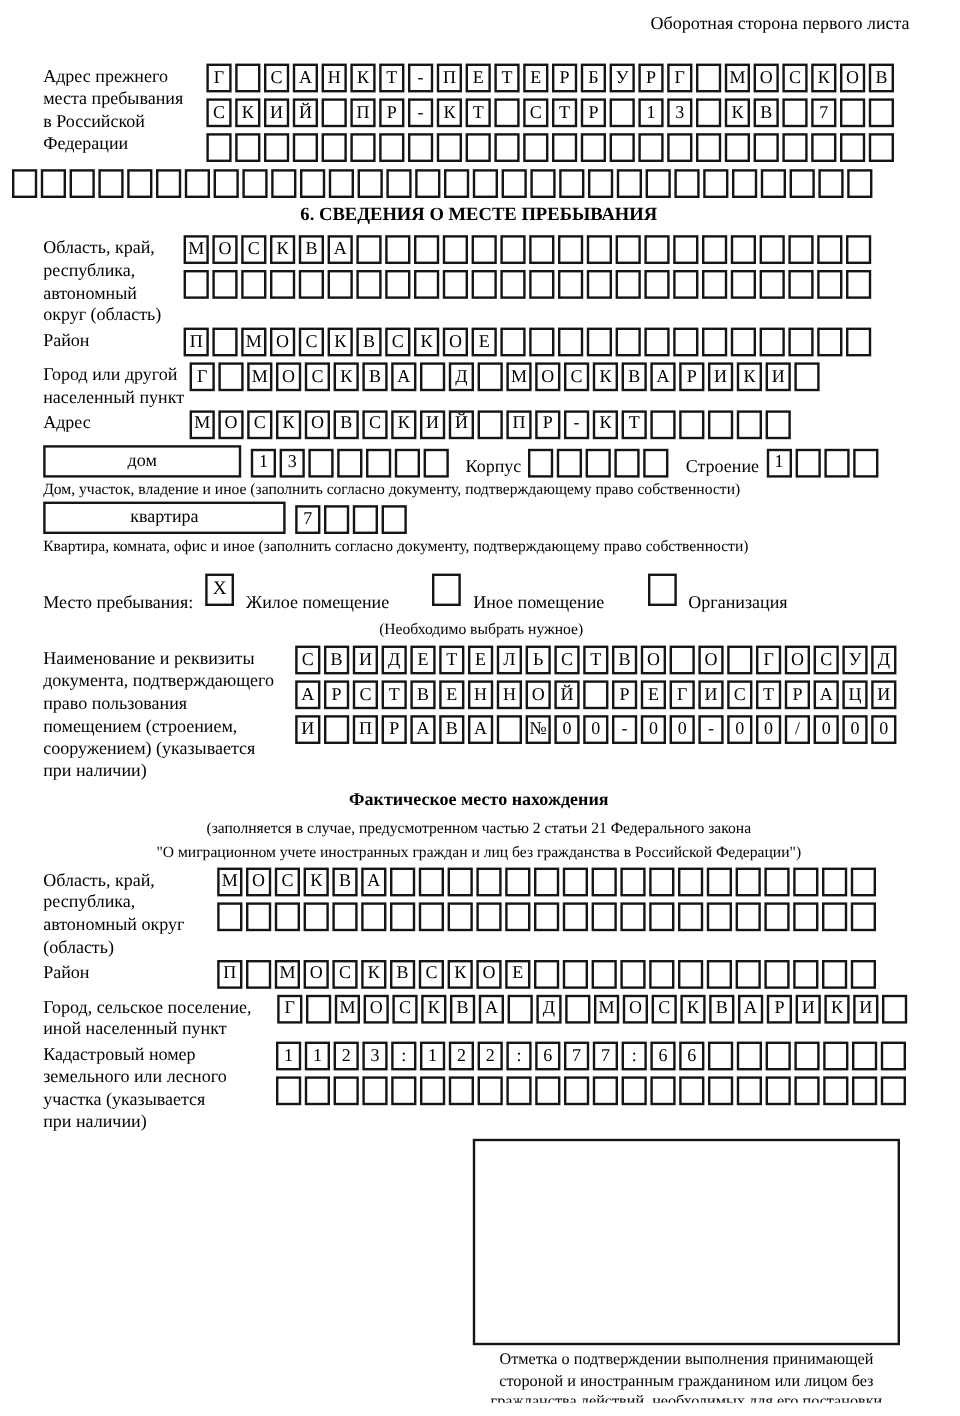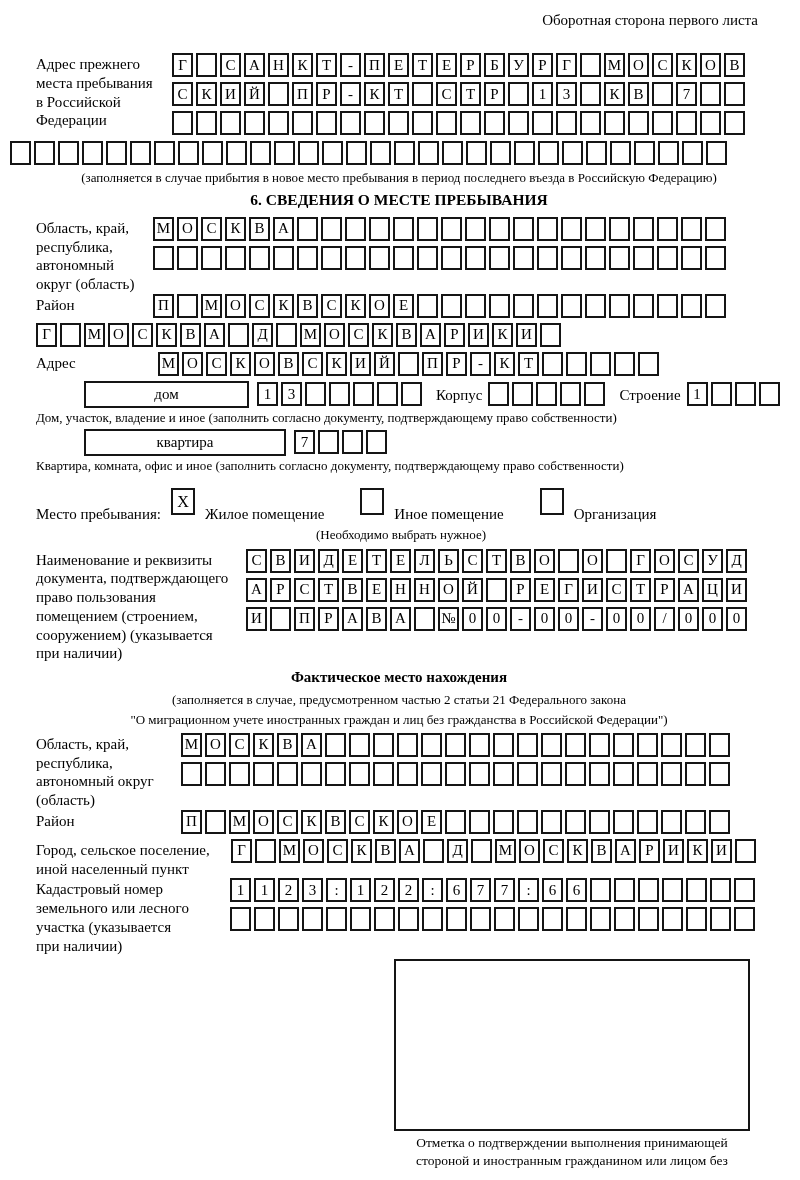--- a/index.html
+++ b/index.html
@@ -34,21 +34,21 @@
   .section-title { text-align: center; font-weight: bold; font-size: 15.5px; margin: 4px 0 8px 0; }
   .sub-title { text-align: center; font-weight: bold; font-size: 15px; margin: 6px 0 6px 0; }
 
   .box-label {
     border: 2px solid #151515; height: 27px; flex-shrink: 0;
     display: flex; align-items: center; justify-content: center;
     font-size: 15px; margin-right: 8px; background:#fff;
   }
   .bw165 { width: 165px; } .bw202 { width: 202px; }
   .inline-label { font-size: 15px; margin: 3px 6px 0 14px; }
-  .dom-row { display: flex; align-items: center; margin-bottom: 2px; margin-left: 48px; }
+  .dom-row { display: flex; align-items: flex-end; margin-bottom: 2px; }
   .dom-row .cells { margin-bottom: 0; }
 
   .mesto-row { display: flex; align-items: center; margin: 6px 0 4px 0; }
   .mesto-label { font-size: 15px; margin-right: 10px; margin-top: 25px; }
   .opt { display: flex; align-items: center; margin-right: 26px; }
   .checkbox {
     width: 24px; height: 27px; border: 2px solid #151515; flex-shrink: 0;
     display: flex; align-items: center; justify-content: center;
     font-size: 16px; margin-right: 10px; background:#fff;
   }
@@ -177,21 +177,20 @@
       <span class="cell"></span>
       <span class="cell"></span>
       <span class="cell"></span>
       <span class="cell"></span>
       <span class="cell"></span>
       <span class="cell"></span>
       <span class="cell"></span>
       <span class="cell"></span>
       <span class="cell"></span>
     </div>
-  <div class="caption center">(заполняется в случае прибытия в новое место пребывания в период последнего въезда в Российскую Федерацию)</div>
 
   <div class="section-title">6. СВЕДЕНИЯ О МЕСТЕ ПРЕБЫВАНИЯ</div>
 
   <div class="field-row">
     <div class="label w117">Область, край,
 республика,
 автономный
 округ (область)</div>
     <div>
       <div class="cells">
@@ -273,20 +272,22 @@
         <span class="cell"></span>
         <span class="cell"></span>
         <span class="cell"></span>
         <span class="cell"></span>
         <span class="cell"></span>
         <span class="cell"></span>
       </div>
   </div>
 
   <div class="field-row">
+    <div class="label w122">Город или другой
+населенный пункт</div>
     <div class="cells">
         <span class="cell">Г</span>
         <span class="cell"></span>
         <span class="cell">М</span>
         <span class="cell">О</span>
         <span class="cell">С</span>
         <span class="cell">К</span>
         <span class="cell">В</span>
         <span class="cell">А</span>
         <span class="cell"></span>

